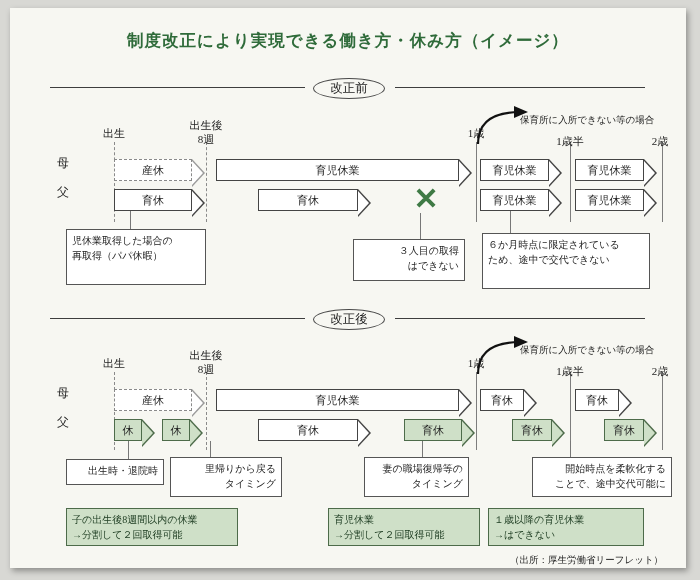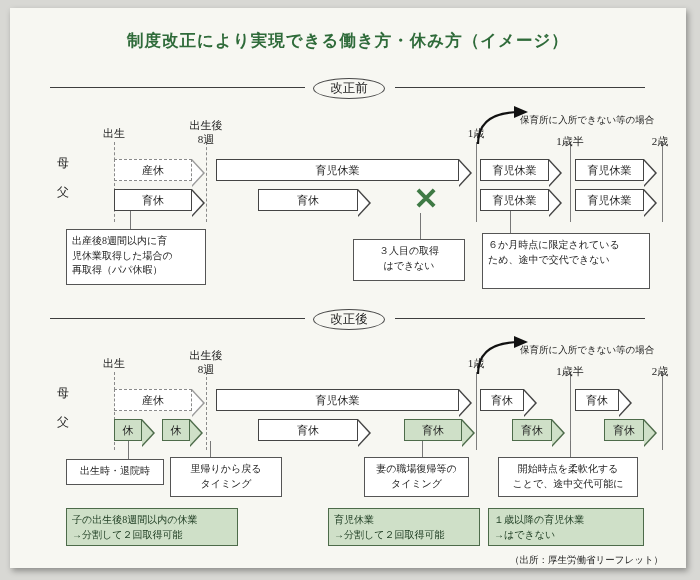--- a/index.html
+++ b/index.html
@@ -140,21 +140,21 @@
   .callout {
     box-sizing: border-box;
     border: 1px solid #555;
     background: #fff;
     font-size: 10px;
     line-height: 1.45;
     color: #1d1d1d;
     font-family: "Liberation Serif", serif;
     padding: 4px 5px;
   }
-  .callout.center { text-align: center; }
+  .callout.center { text-align: right; }
   .callout.green {
     background: #cfe0c8;
     border-color: #4d6b4a;
     color: #1b3a1f;
   }
 
   .leader {
     border-left: 1px solid #777;
     width: 0;
   }
@@ -250,21 +250,20 @@
   </div>
   <div class="abs arrowgrp" style="left:565px; top:181px; display:flex;">
     <div class="bar" style="width:69px;">育児休業</div>
     <div class="head" style="position:relative;">
           <div class="inner"></div>
         </div>
   </div>
 
   <div class="abs leader" style="left:120px; top:203px; height:18px;"></div>
   <div class="abs callout" style="left:56px; top:221px; width:140px; height:56px;">
-    <div>出産後8週間以内に育</div>
     <div>児休業取得した場合の</div>
     <div>再取得（パパ休暇）</div>
   </div>
 
   <div class="abs leader" style="left:410px; top:205px; height:26px;"></div>
   <div class="abs callout center" style="left:343px; top:231px; width:112px; height:42px;">
     <div>３人目の取得</div>
     <div>はできない</div>
   </div>
 
@@ -375,21 +374,21 @@
     <div>タイミング</div>
   </div>
 
   <div class="abs leader" style="left:412px; top:433px; height:16px;"></div>
   <div class="abs callout center" style="left:354px; top:449px; width:105px; height:40px;">
     <div>妻の職場復帰等の</div>
     <div>タイミング</div>
   </div>
 
   <div class="abs leader" style="left:560px; top:433px; height:16px;"></div>
-  <div class="abs callout center" style="left:488px; top:449px; width:140px; height:40px;">
+  <div class="abs callout center" style="left:522px; top:449px; width:140px; height:40px;">
     <div>開始時点を柔軟化する</div>
     <div>ことで、途中交代可能に</div>
   </div>
 
   <div class="abs callout green" style="left:56px; top:500px; width:172px; height:38px;">
     <div>子の出生後8週間以内の休業</div>
     <div>→分割して２回取得可能</div>
   </div>
   <div class="abs callout green" style="left:318px; top:500px; width:152px; height:38px;">
     <div>育児休業</div>

